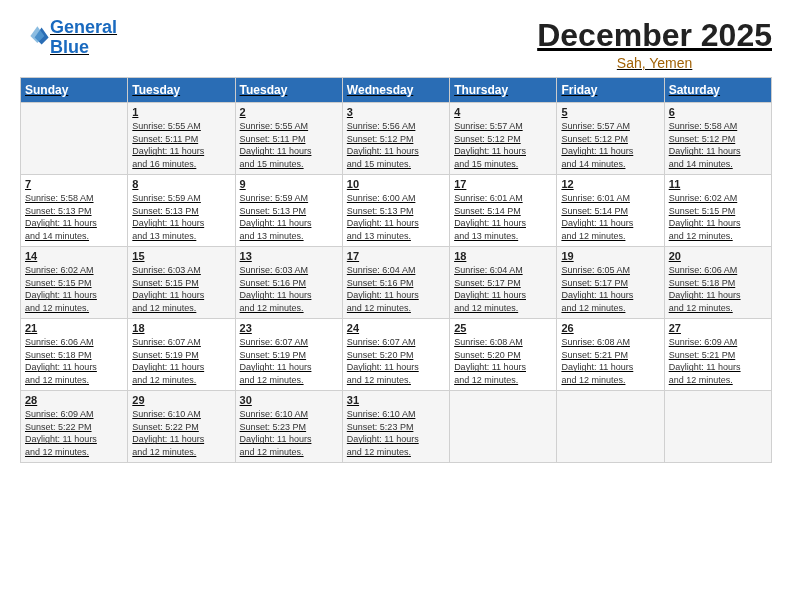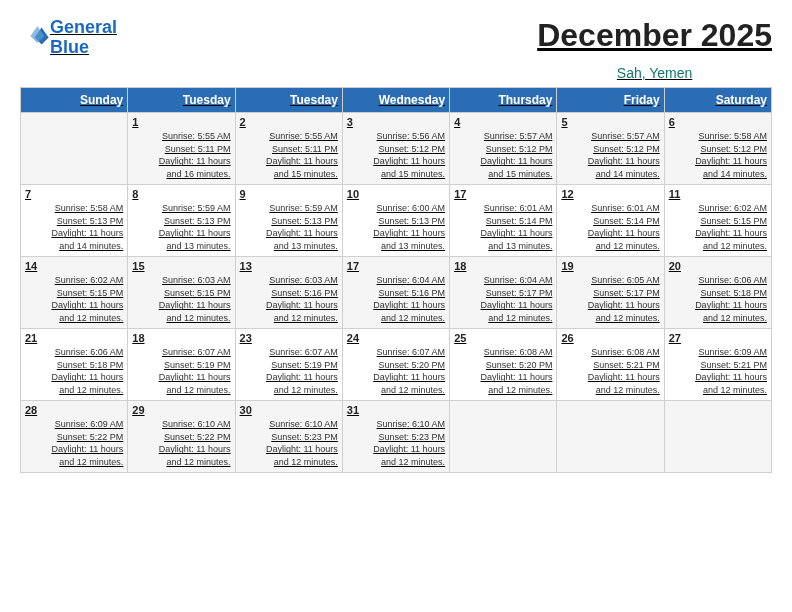--- a/index.html
+++ b/index.html
@@ -45,35 +45,35 @@
       text-align: center;
     }
     .month-title {
       font-size: 32px;
       font-weight: bold;
       color: #222;
       line-height: 1.1;
     }
     .location {
       font-size: 14px;
-      color: #0f766e;
-      margin-top: 12px;
+      color: #a16207;
+      margin-top: 2px;
     }
     table {
       width: 100%;
       border-collapse: collapse;
       table-layout: fixed;
     }
     thead tr th {
       background-color: #2a6db5;
       color: #fff;
       font-size: 12px;
       font-weight: bold;
       padding: 5px 4px;
-      text-align: right;
+      text-align: left;
       border: 1px solid #ccc;
     }
     tbody tr td {
       vertical-align: top;
       border: 1px solid #d0d0d0;
       padding: 3px 4px;
       font-size: 9.5px;
       color: #333;
       height: 72px;
     }
@@ -87,21 +87,20 @@
       font-size: 11px;
       font-weight: bold;
       color: #222;
       display: block;
       margin-bottom: 2px;
     }
     .cell-info {
       font-size: 9px;
       color: #333;
       line-height: 1.4;
-      text-align: right;
     }
   </style>
 </head>
 <body>
 
 <div class="container">
   <div class="header">
     <div class="logo">
       <div>
         <svg class="logo-icon" viewBox="0 0 40 40">

